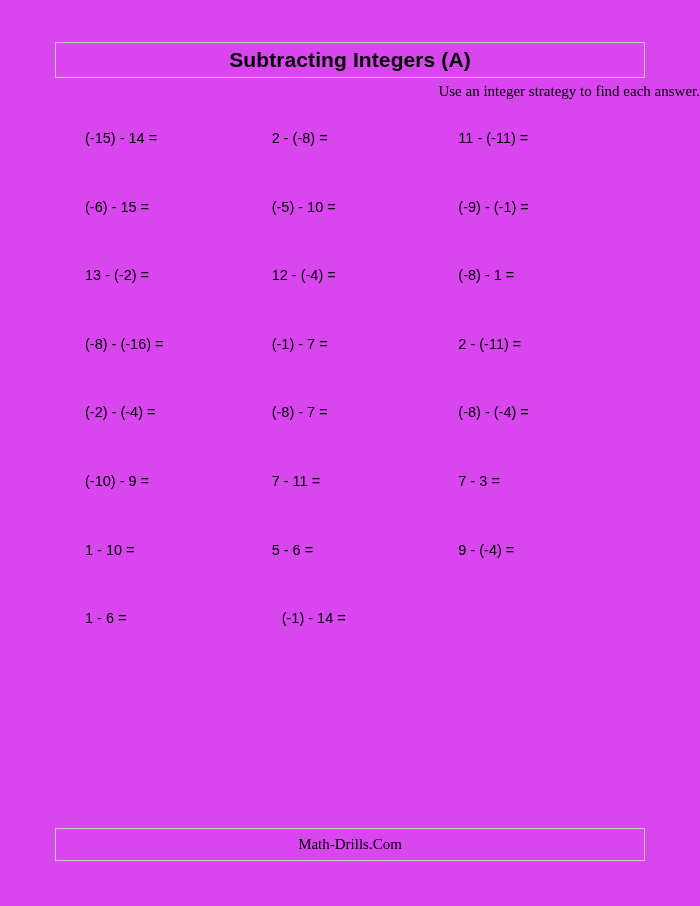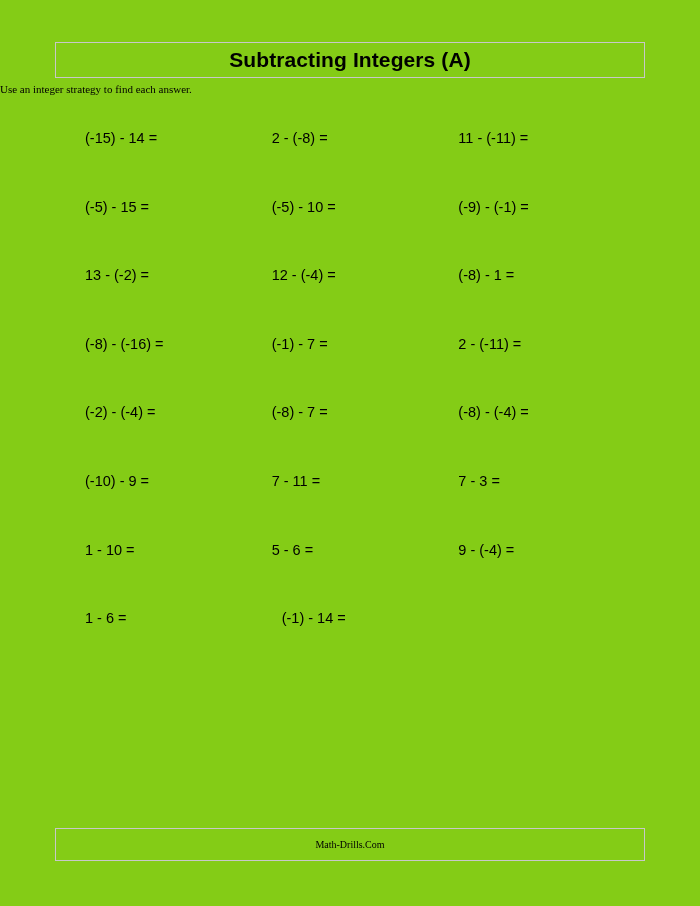--- a/index.html
+++ b/index.html
@@ -13,21 +13,21 @@
     font-family: "Liberation Serif", serif;
     color: #000000;
     position: relative;
   }
   .page {
     position: absolute;
     left: 0;
     top: 0;
     width: 700px;
     height: 906px;
-    background: #84cc16;
+    background: #d946ef;
   }
   .title-box {
     position: absolute;
     left: 55px;
     top: 42px;
     width: 590px;
     height: 36px;
     border: 1px solid #c8c8c8;
     box-sizing: border-box;
     display: flex;
@@ -40,23 +40,23 @@
     font-weight: bold;
     letter-spacing: 0.1px;
     color: #000000;
     white-space: pre;
   }
   .subtitle {
     position: absolute;
     left: 0;
     top: 83px;
     width: 700px;
-    text-align: left;
+    text-align: right;
     font-family: "Liberation Serif", serif;
-    font-size: 11px;
+    font-size: 15px;
     color: #000000;
   }
   .grid {
     position: absolute;
     left: 55px;
     top: 122px;
     width: 590px;
   }
   .row {
     display: flex;
@@ -79,21 +79,21 @@
     width: 590px;
     height: 33px;
     border: 1px solid #c8c8c8;
     box-sizing: border-box;
     display: flex;
     align-items: center;
     justify-content: center;
   }
   .footer-text {
     font-family: "Liberation Serif", serif;
-    font-size: 10px;
+    font-size: 15px;
     color: #000000;
   }
 </style>
 </head>
 <body>
 
 <div class="page">
 
   <div class="title-box">
     <div class="title-text">Subtracting Integers (A)</div>
@@ -101,21 +101,21 @@
 
   <div class="subtitle">Use an integer strategy to find each answer.</div>
 
   <div class="grid">
     <div class="row">
       <div class="cell">(-15) - 14 =</div>
       <div class="cell">2 - (-8) =</div>
       <div class="cell">11 - (-11) =</div>
     </div>
     <div class="row">
-      <div class="cell">(-5) - 15 =</div>
+      <div class="cell">(-6) - 15 =</div>
       <div class="cell">(-5) - 10 =</div>
       <div class="cell">(-9) - (-1) =</div>
     </div>
     <div class="row">
       <div class="cell">13 - (-2) =</div>
       <div class="cell">12 - (-4) =</div>
       <div class="cell">(-8) - 1 =</div>
     </div>
     <div class="row">
       <div class="cell">(-8) - (-16) =</div>

